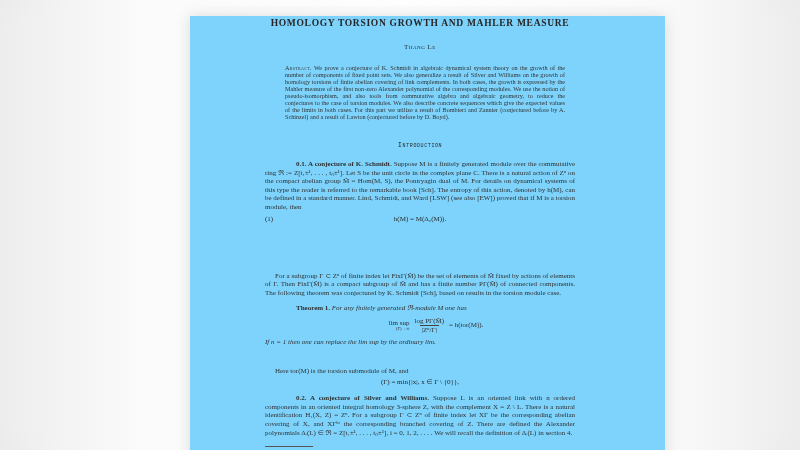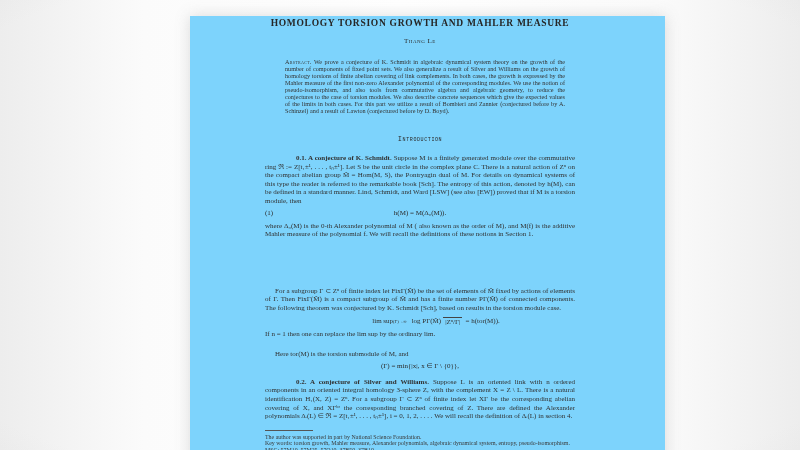--- a/index.html
+++ b/index.html
@@ -26,21 +26,21 @@
   }
   .content {
     position: absolute; left: 75px; top: 0; width: 310px;
     text-align: justify;
   }
   .title {
     padding-top: 2px; text-align: center; font-weight: bold;
     font-size: 9.5px; letter-spacing: 0.7px; color: #262626;
   }
   .author {
-    margin-top: 9px; text-align: center;
+    margin-top: 15px; text-align: center;
     font-variant: small-caps; font-size: 7px; letter-spacing: 0.5px;
   }
   .abstract {
     margin: 13px 10px 0 20px;
     font-size: 6.2px; line-height: 7px; color: #333;
   }
   .abstract .lead { font-variant: small-caps; letter-spacing: 0.3px; }
   .section-heading {
     margin-top: 21px; text-align: center;
     font-variant: small-caps; font-size: 7px; letter-spacing: 0.6px; font-family: Liberation Mono, monospace;
@@ -50,26 +50,26 @@
   .lead-bold { font-weight: bold; margin-left: 31px; }
   .indent { text-indent: 10px; margin-top: 48px; }
   .eq-row { position: relative; margin: 3px 0 4px 0; font-size: 7px; line-height: 9px; text-align: center; }
   .eq-tag { position: absolute; left: 0; top: 0; }
   .theorem { margin-top: 7px; }
   .theorem .statement { font-style: italic; }
   .display-eq {
     display: flex; justify-content: center; align-items: center;
     gap: 3px; margin: 4px 0 4px 0; font-size: 7px; color: #303030;
   }
-  .limsup { display: inline-flex; flex-direction: row; align-items: flex-end; line-height: 7px; margin-left: 32px; }
+  .limsup { display: inline-flex; flex-direction: column; align-items: flex-end; line-height: 7px; margin-left: 32px; }
   .limsup .sub { font-size: 4.6px; line-height: 4.8px; }
-  .frac { display: inline-flex; flex-direction: row; align-items: center; line-height: 8px; }
+  .frac { display: inline-flex; flex-direction: column; align-items: center; line-height: 8px; }
   .frac .den { border-top: 0.5px solid #444; padding: 0 2px; }
   .frac .num { padding: 0 2px; }
-  .italic-line { }
+  .italic-line { font-style: italic; }
   .footnote-block { margin-top: 9px; }
   .footnote-rule { width: 48px; border-top: 0.7px solid #555; margin-bottom: 3px; }
   .footnote { font-size: 5.9px; line-height: 6.8px; color: #3a3a3a; }
   .page-number { margin-top: 4px; text-align: center; font-size: 6.5px; }
 </style>
 </head>
 <body>
 
 <div class="arxiv-stamp">arXiv:1010.4199v3  [math.GT]  14 Nov 2012</div>
 
@@ -90,40 +90,43 @@
     <div class="para p01">
       <span class="lead-bold">0.1. A conjecture of K. Schmidt.</span>
       <span>Suppose M is a finitely generated module over the commutative ring ℜ := Z[t₁±¹, . . . , tₙ±¹]. Let S be the unit circle in the complex plane C. There is a natural action of Zⁿ on the compact abelian group M̂ = Hom(M, S), the Pontryagin dual of M. For details on dynamical systems of this type the reader is referred to the remarkable book [Sch]. The entropy of this action, denoted by h(M), can be defined in a standard manner. Lind, Schmidt, and Ward [LSW] (see also [EW]) proved that if M is a torsion module, then</span>
     </div>
 
     <div class="eq-row">
       <span class="eq-tag">(1)</span>
       <span>h(M) = M(Δ₀(M)).</span>
     </div>
 
-    <div class="para">where Δ₀(M) is the 0-th Alexander polynomial of M ( also known as the order of M), and M(f) is the additive Mahler measure of the polynomial f. We will recall the definitions of these notions in Section 1.</div>
 
     <div class="para indent">For a subgroup Γ ⊂ Zⁿ of finite index let FixΓ(M̂) be the set of elements of M̂ fixed by actions of elements of Γ. Then FixΓ(M̂) is a compact subgroup of M̂ and has a finite number PΓ(M̂) of connected components. The following theorem was conjectured by K. Schmidt [Sch], based on results in the torsion module case.</div>
 
+    <div class="para theorem">
+      <span class="lead-bold">Theorem 1.</span>
+      <span class="statement">For any finitely generated ℜ-module M one has</span>
+    </div>
 
     <div class="display-eq">
       <span class="limsup">
         <span>lim sup</span>
         <span class="sub">(Γ)→∞</span>
       </span>
       <span class="frac">
         <span class="num">log PΓ(M̂)</span>
         <span class="den">|Zⁿ/Γ|</span>
       </span>
       <span>= h(tor(M)).</span>
     </div>
 
     <div class="para italic-line">If n = 1 then one can replace the lim sup by the ordinary lim.</div>
 
-    <div class="para indent" style="margin-top:12px;">Here tor(M) is the torsion submodule of M, and</div>
+    <div class="para indent" style="margin-top:20px;">Here tor(M) is the torsion submodule of M, and</div>
 
     <div class="eq-row">(Γ) = min{|x|, x ∈ Γ \ {0}},</div>
 
 
 
     <div class="para theorem">
       <span class="lead-bold">0.2. A conjecture of Silver and Williams.</span>
       <span>Suppose L is an oriented link with n ordered components in an oriented integral homology 3-sphere Z, with the complement X = Z \ L. There is a natural identification H₁(X, Z) = Zⁿ. For a subgroup Γ ⊂ Zⁿ of finite index let XΓ be the corresponding abelian covering of X, and XΓᵇʳ the corresponding branched covering of Z. There are defined the Alexander polynomials Δᵢ(L) ∈ ℜ = Z[t₁±¹, . . . , tₙ±¹], i = 0, 1, 2, . . . . We will recall the definition of Δᵢ(L) in section 4.</span>
     </div>
 

